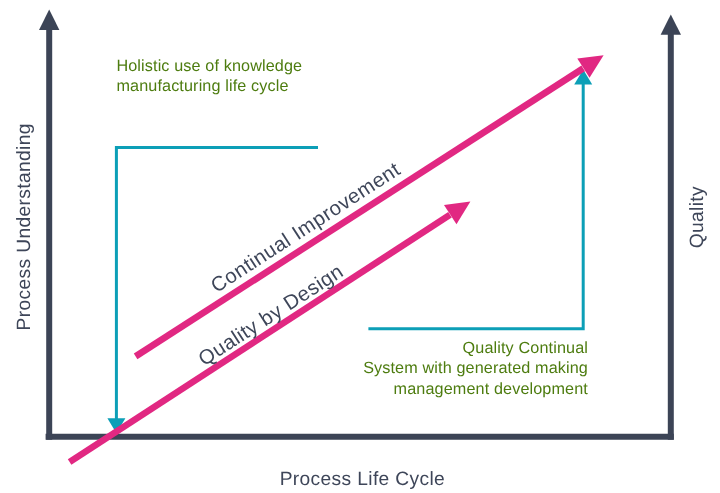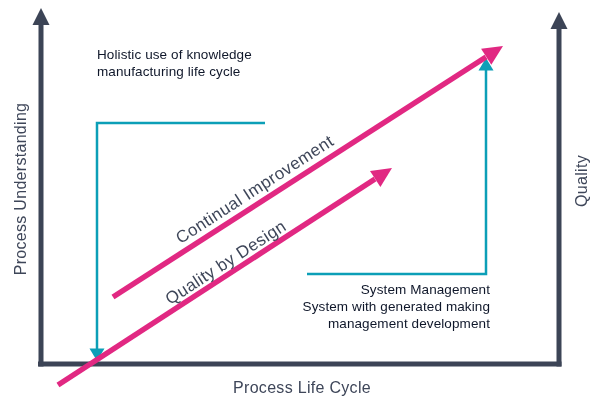--- a/index.html
+++ b/index.html
@@ -15,21 +15,21 @@
     background: #ffffff;
     overflow: hidden;
   }
   .stage svg {
     position: absolute;
     left: 0;
     top: 0;
   }
   .txt {
     position: absolute;
-    color: #0f172a;
+    color: #4d7c0f;
     font-size: 13.5px;
     line-height: 17px;
     letter-spacing: 0.1px;
   }
   .anno-left { text-align: left; }
   .anno-right { text-align: right; }
   .diag-label {
     position: absolute;
     color: #3E4659;
     font-size: 17px;
@@ -42,20 +42,21 @@
     color: #3E4659;
     font-size: 16px;
     letter-spacing: 0.3px;
     white-space: nowrap;
   }
   .axis-label.vert {
     transform: translate(-50%, -50%) rotate(-90deg);
   }
   .axis-label.horiz {
     transform: translate(-50%, 0);
+    margin-top: 12px;
   }
 </style>
 </head>
 <body>
 
 <div class="stage">
 
   <svg width="600" height="411" viewBox="0 0 600 411">
 
     <line x1="38" y1="364" x2="561.5" y2="364" stroke-width="5" stroke="#3C4456"></line>
@@ -78,21 +79,21 @@
     <line x1="113" y1="297" x2="486" y2="57" stroke-width="5.5" stroke="#E12882"></line>
     <polygon points="503,46 491.3,64.8 481.1,48.8" fill="#E12882"></polygon>
   </svg>
 
   <div class="txt anno-left" style="left:97px; top:46px; width:190px;">
     <div>Holistic use of knowledge</div>
     <div>manufacturing life cycle</div>
   </div>
 
   <div class="txt anno-right" style="right:110px; top:281px; width:210px;">
-    <div>System Management</div>
+    <div>Quality Continual</div>
     <div>System with generated making</div>
     <div>management development</div>
   </div>
 
   <div class="diag-label" style="left:255px; top:190px;">Continual Improvement</div>
   <div class="diag-label" style="left:226px; top:263px;">Quality by Design</div>
 
   <div class="axis-label vert" style="left:21px; top:189px;">Process Understanding</div>
   <div class="axis-label vert" style="left:582px; top:181px;">Quality</div>
   <div class="axis-label horiz" style="left:302px; top:379px;">Process Life Cycle</div>

